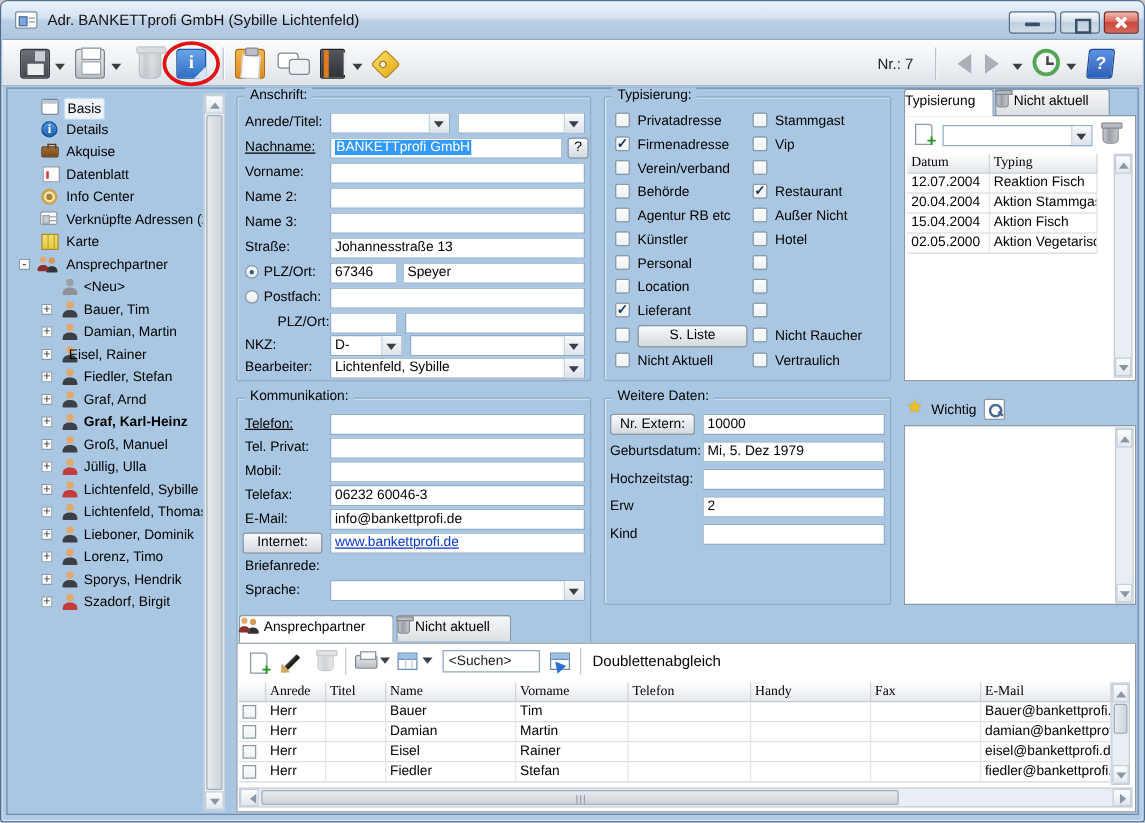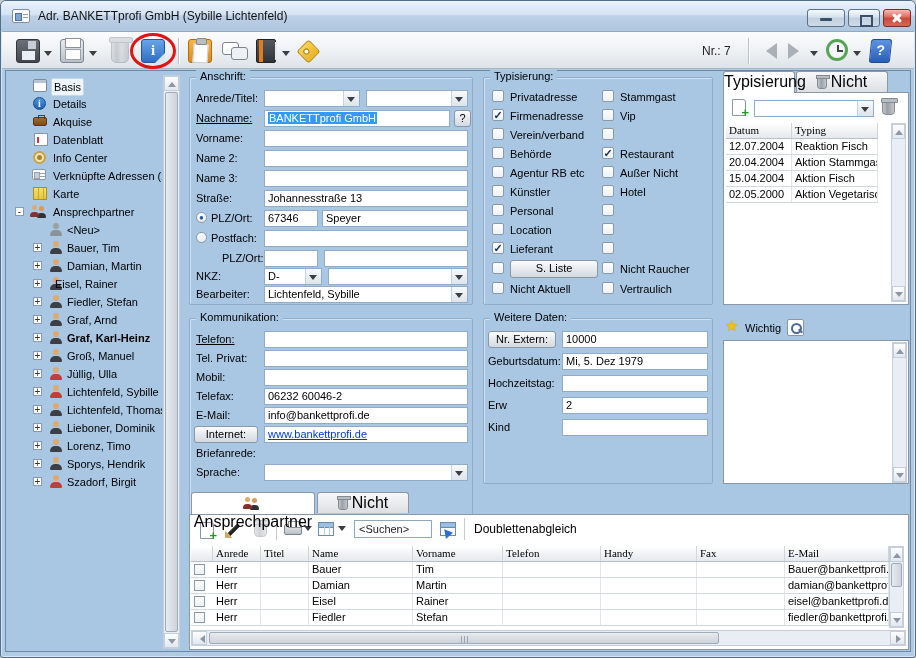--- a/index.html
+++ b/index.html
@@ -125,21 +125,21 @@
   .cv{position:absolute;left:3px;top:0;right:16px;font-size:11px;line-height:15px;white-space:nowrap;overflow:hidden;}
   .btn{position:absolute;background:linear-gradient(#fafbfc,#e4e8ec 55%,#d3d9e0);border:1px solid #8a97a5;border-radius:3px;font-size:11px;line-height:15px;text-align:center;color:#000;}
   .cbox{position:absolute;width:12px;height:12px;background:linear-gradient(#fdfdfd,#eef1f3);border:1px solid #8a9aa8;border-radius:2px;font-size:11px;line-height:11px;text-align:center;color:#16365c;font-weight:bold;}
   .clabel{position:absolute;font-size:11px;line-height:14px;white-space:nowrap;}
   .radio{position:absolute;width:11px;height:11px;border-radius:50%;background:linear-gradient(#fdfdfd,#e8ecef);border:1px solid #8a9aa8;font-size:8px;line-height:10px;text-align:center;color:#2a5b8e;}
   .sel-text{background:#3399ff;color:#fff;padding:0 1px;}
   .link{color:#0535c8;text-decoration:underline;}
   
   .panel{position:absolute;}
   .tab{position:absolute;top:0;height:21px;border:1px solid #8a97a5;border-bottom:none;border-radius:3px 3px 0 0;
-    background:linear-gradient(#f7f8f9,#dcdfe3);font-size:16px;line-height:19px;text-align:center;color:#000;}
+    background:linear-gradient(#f7f8f9,#dcdfe3);font-size:11px;line-height:19px;color:#000;}
   .tab.active{background:#fff;height:22px;z-index:2;font-weight:normal;}
   .pcontent{position:absolute;left:0;right:0;bottom:0;background:#fff;border:1px solid #8a97a5;}
   .mini-trash{display:inline-block;width:10px;height:12px;background:linear-gradient(90deg,#c3c7cc,#9aa0a7 40%,#c3c7cc);border:1px solid #84898f;border-radius:1px 1px 3px 3px;vertical-align:-2px;margin-right:4px;position:relative;}
   .mini-trash::before{content:"";position:absolute;left:-2px;top:-3px;width:12px;height:2px;background:#b9bec5;border:1px solid #84898f;}
   .mini-group{display:inline-block;width:15px;height:13px;position:relative;vertical-align:-2px;margin-right:4px;}
   
   .sic{position:absolute;width:18px;height:18px;}
   .i-adddoc::before{content:"";position:absolute;left:2px;top:0;width:12px;height:15px;background:#fff;border:1px solid #8a97a5;border-radius:0 3px 0 0;}
   .i-adddoc::after{content:"+";position:absolute;right:-1px;bottom:-3px;color:#1d9a1d;font:bold 13px "Liberation Sans",sans-serif;}
   .i-pencil::before{content:"";position:absolute;left:2px;top:7px;width:15px;height:4px;background:linear-gradient(#3a3a3a,#111);transform:rotate(-45deg);border-radius:1px;}
@@ -460,21 +460,21 @@
 
     <div class="fset" style="left:183px;top:247px;width:284px;height:202px">
       <span class="legend">Kommunikation:</span>
       <span class="lbl ul" style="left:6px;top:12px">Telefon:</span>
       <span class="inp" style="left:74px;top:12px;width:204px"></span>
       <span class="lbl" style="left:6px;top:31px">Tel. Privat:</span>
       <span class="inp" style="left:74px;top:31px;width:204px"></span>
       <span class="lbl" style="left:6px;top:50px">Mobil:</span>
       <span class="inp" style="left:74px;top:50px;width:204px"></span>
       <span class="lbl" style="left:6px;top:69px">Telefax:</span>
-      <span class="inp" style="left:74px;top:69px;width:204px">06232 60046-2</span>
+      <span class="inp" style="left:74px;top:69px;width:204px">06232 60046-3</span>
       <span class="lbl" style="left:6px;top:88px">E-Mail:</span>
       <span class="inp" style="left:74px;top:88px;width:204px">info@bankettprofi.de</span>
       <span class="btn" style="left:4px;top:107px;width:64px;height:17px">Internet:</span>
       <span class="inp" style="left:74px;top:107px;width:204px"><span class="link">www.bankettprofi.de</span></span>
       <span class="lbl" style="left:6px;top:126px">Briefanrede:</span>
       <span class="lbl" style="left:6px;top:145px">Sprache:</span>
       <span class="combo" style="left:74px;top:145px;width:204px">
           <span class="cv"></span>
         </span>
     </div>

